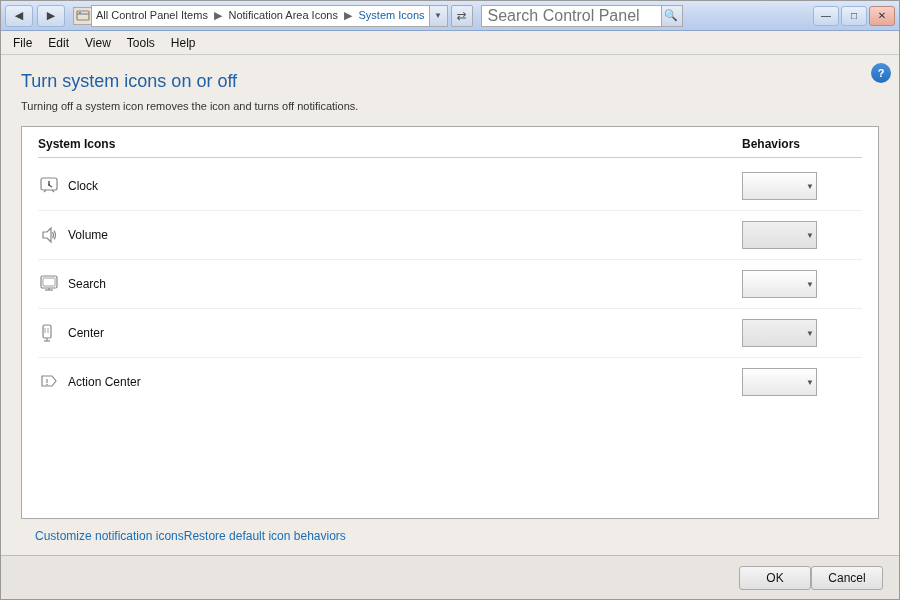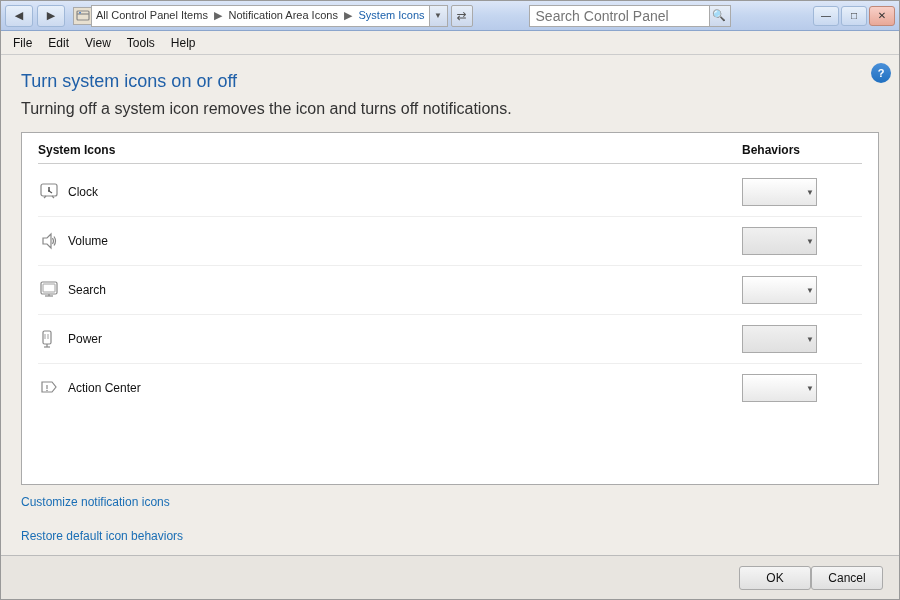--- a/index.html
+++ b/index.html
@@ -117,24 +117,23 @@
       display: flex;
       align-items: center;
       height: 22px;
     }
     .search-input {
       width: 180px;
       height: 22px;
       border: 1px solid #aaa;
       border-right: none;
       padding: 0 6px;
-      font-size: 14px;
+      font-size: 16px;
       color: #888;
       background: white;
-      margin-left: 48px;
     }
     .search-btn {
       width: 22px;
       height: 22px;
       background: linear-gradient(to bottom, #e8eff8, #ccd8ec);
       border: 1px solid #aaa;
       display: flex;
       align-items: center;
       justify-content: center;
       cursor: pointer;
@@ -207,21 +206,21 @@
       border: none;
     }
 
     .page-title {
       color: #2060a8;
       font-size: 18px;
       font-weight: 300;
       margin-bottom: 8px;
     }
     .page-subtitle {
-      font-size: 16px;
+      font-size: 11px;
       color: #333;
       margin-bottom: 14px;
     }
 
     
     .table-panel {
       flex: 1;
       border: 1px solid #aaa;
       background: white;
       overflow-y: auto;
@@ -315,22 +314,23 @@
 
     
     .table-panel::-webkit-scrollbar { width: 16px; }
     .table-panel::-webkit-scrollbar-track { background: #f0f0f0; border-left: 1px solid #ccc; }
     .table-panel::-webkit-scrollbar-thumb { background: linear-gradient(to right, #d0d0d0, #c0c0c0); border: 1px solid #aaa; }
 
     
     .footer-links {
       margin-top: 10px;
       display: flex;
-      flex-direction: column;
-      gap: 20px;
+      flex-direction: row;
+      gap: 0;
+      margin-left: 14px;
     }
     .footer-link {
       color: #1a6eb5;
       cursor: pointer;
       font-size: 12px;
       text-decoration: none;
     }
 
     
     .bottom-bar {
@@ -496,21 +496,21 @@
           <div class="icon-cell">
             <div class="icon-img">
               <svg width="20" height="20" viewBox="0 0 20 20">
                 <rect x="4" y="2" width="8" height="13" rx="1.5" fill="none" stroke="#888" stroke-width="1.2"></rect>
                 <line x1="8" y1="15" x2="8" y2="18" stroke="#888" stroke-width="1.2"></line>
                 <line x1="5" y1="18" x2="11" y2="18" stroke="#888" stroke-width="1.2"></line>
                 <line x1="6" y1="5" x2="6" y2="10" stroke="#888" stroke-width="0.8"></line>
                 <line x1="9" y1="5" x2="9" y2="10" stroke="#888" stroke-width="0.8"></line>
               </svg>
             </div>
-            <span>Power</span>
+            <span>Center</span>
           </div>
           <div class="behavior-cell">
             <div class="select-wrapper">
               <select class="disabled">
                 <option value="On">On</option>
                 <option value="Off" selected="">Off</option>
               </select>
               <span class="select-arrow">▼</span>
             </div>
           </div>

